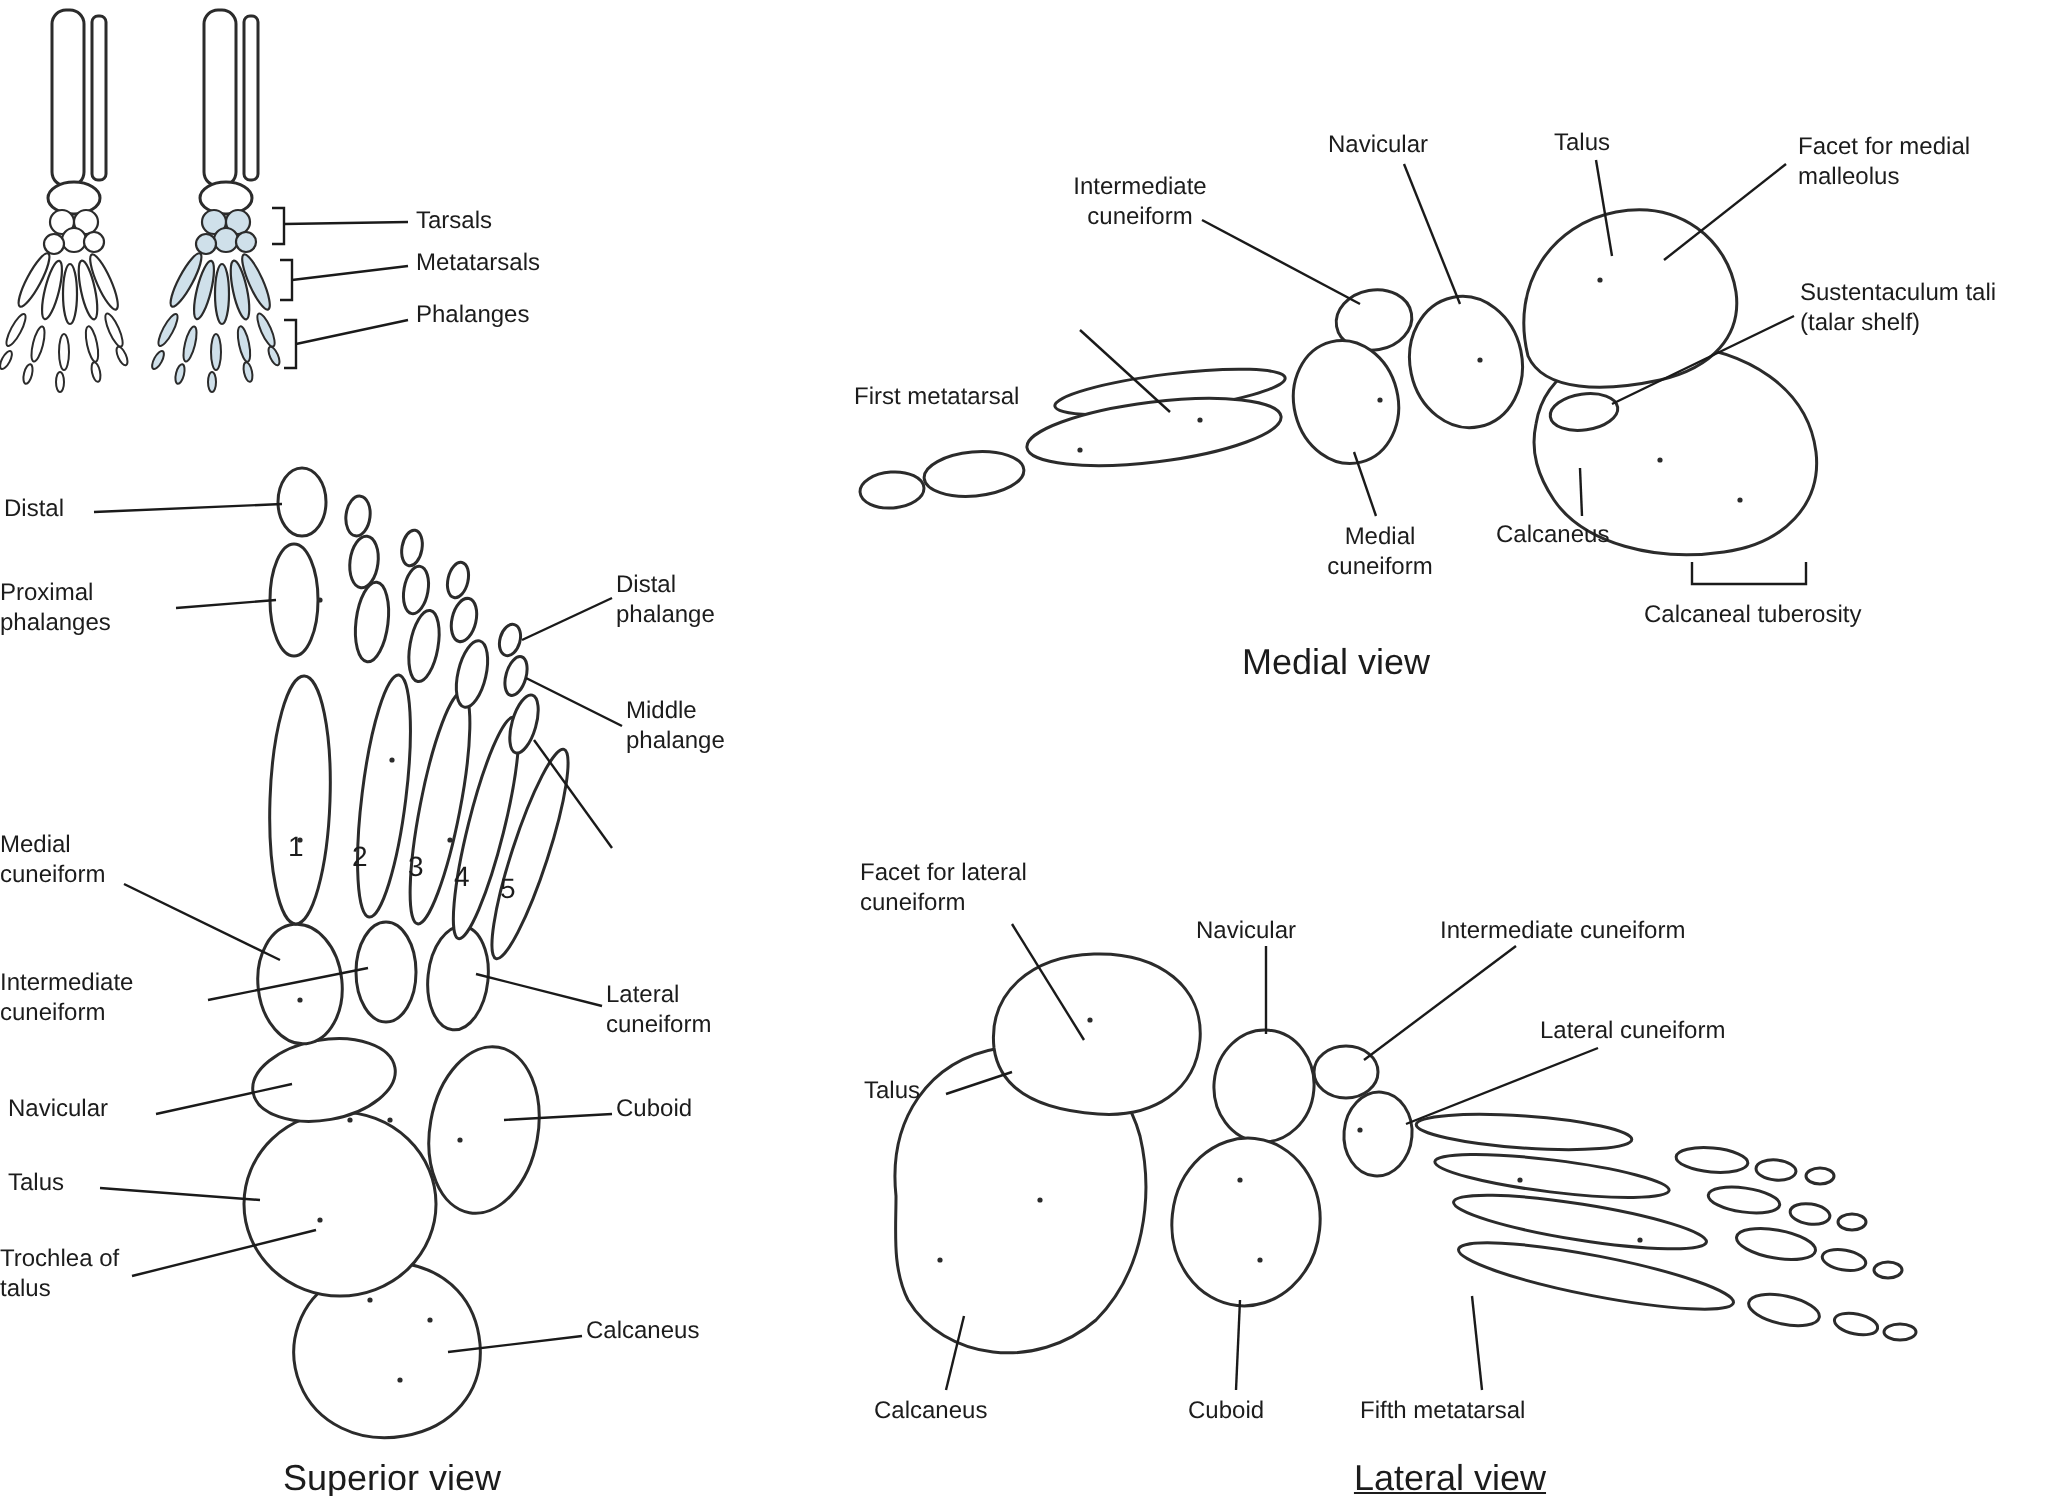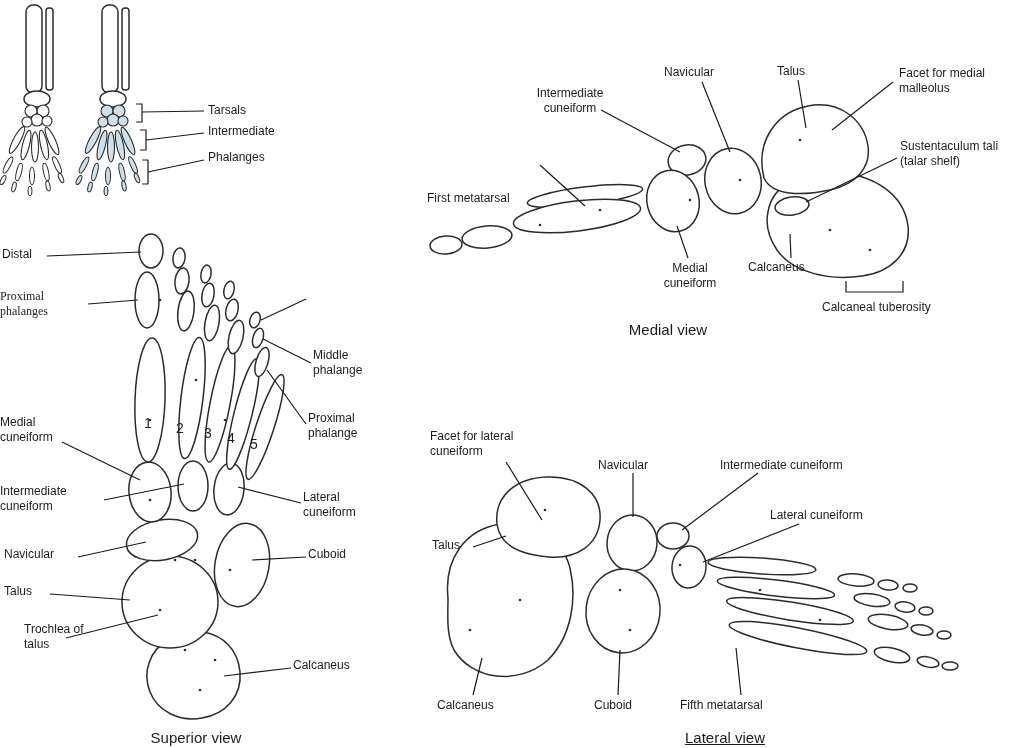--- a/index.html
+++ b/index.html
@@ -2,21 +2,21 @@
 <html><head>
 <meta charset="utf-8">
 <style>
   html,body{margin:0;padding:0;background:#ffffff;}
   .stage{position:relative;width:1024px;height:748px;background:#ffffff;overflow:hidden;
          font-family:"Liberation Sans",sans-serif;}
   .art{position:absolute;left:0;top:0;}
   .lbl{position:absolute;font-size:12px;line-height:1.28;color:#1c1c1c;}
   .center{text-align:center;}
   .nowrap{white-space:nowrap;}
-  .caption{font-size:15px;color:#1c1c1c;}
+  .caption{font-size:18px;color:#1c1c1c;}
   svg .bone{fill:#ffffff;stroke:#2b2b2b;stroke-width:1.5;}
   svg .leader{stroke:#1a1a1a;stroke-width:1.2;fill:none;}
   svg .dot{fill:#2b2b2b;}
   svg .mtnum{font-family:"Liberation Sans",sans-serif;font-size:14px;fill:#1c1c1c;}
 </style>
 </head>
 <body>
 
 <div class="stage">
 
@@ -240,32 +240,32 @@
         <line class="leader" x1="799" y1="524" x2="703" y2="562"></line>
         <line class="leader" x1="473" y1="547" x2="506" y2="536"></line>
         <line class="leader" x1="473" y1="695" x2="482" y2="658"></line>
         <line class="leader" x1="618" y1="695" x2="620" y2="650"></line>
         <line class="leader" x1="741" y1="695" x2="736" y2="648"></line>
       </g>
     </g>
   </svg>
 
   <div class="lbl nowrap" style="left:208px;top:103px;text-align:right;">Tarsals</div>
-  <div class="lbl nowrap" style="left:208px;top:124px;">Intermediate</div>
+  <div class="lbl nowrap" style="left:208px;top:124px;">Metatarsals</div>
   <div class="lbl nowrap" style="left:208px;top:150px;">Phalanges</div>
 
   <div class="lbl nowrap" style="left:2px;top:247px;">Distal</div>
-  <div class="lbl" style="left:0px;top:289px;width:88px;font-family:Liberation Serif, serif;">Proximal phalanges</div>
+  <div class="lbl" style="left:0px;top:289px;width:88px;">Proximal phalanges</div>
+  <div class="lbl" style="left:308px;top:285px;width:82px;">Distal phalange</div>
   <div class="lbl" style="left:313px;top:348px;width:82px;">Middle phalange</div>
-  <div class="lbl" style="left:308px;top:411px;width:82px;">Proximal phalange</div>
   <div class="lbl" style="left:0px;top:415px;width:88px;">Medial cuneiform</div>
   <div class="lbl" style="left:0px;top:484px;width:112px;">Intermediate cuneiform</div>
   <div class="lbl nowrap" style="left:4px;top:547px;">Navicular</div>
   <div class="lbl nowrap" style="left:4px;top:584px;">Talus</div>
-  <div class="lbl" style="left:0px;top:622px;width:82px;padding-left:24px;">Trochlea of talus</div>
+  <div class="lbl" style="left:0px;top:622px;width:82px;">Trochlea of talus</div>
   <div class="lbl" style="left:303px;top:490px;width:90px;">Lateral cuneiform</div>
   <div class="lbl nowrap" style="left:308px;top:547px;">Cuboid</div>
   <div class="lbl nowrap" style="left:293px;top:658px;">Calcaneus</div>
   <div class="lbl caption center" style="left:121px;top:728px;width:150px;">Superior view</div>
 
   <div class="lbl center" style="left:514px;top:86px;width:112px;">Intermediate cuneiform</div>
   <div class="lbl nowrap" style="left:664px;top:65px;">Navicular</div>
   <div class="lbl nowrap" style="left:777px;top:64px;">Talus</div>
   <div class="lbl" style="left:871px;top:66px;width:125px;margin-left:28px;">Facet for medial malleolus</div>
   <div class="lbl nowrap" style="left:427px;top:154px;margin-top:37px;">First metatarsal</div>

